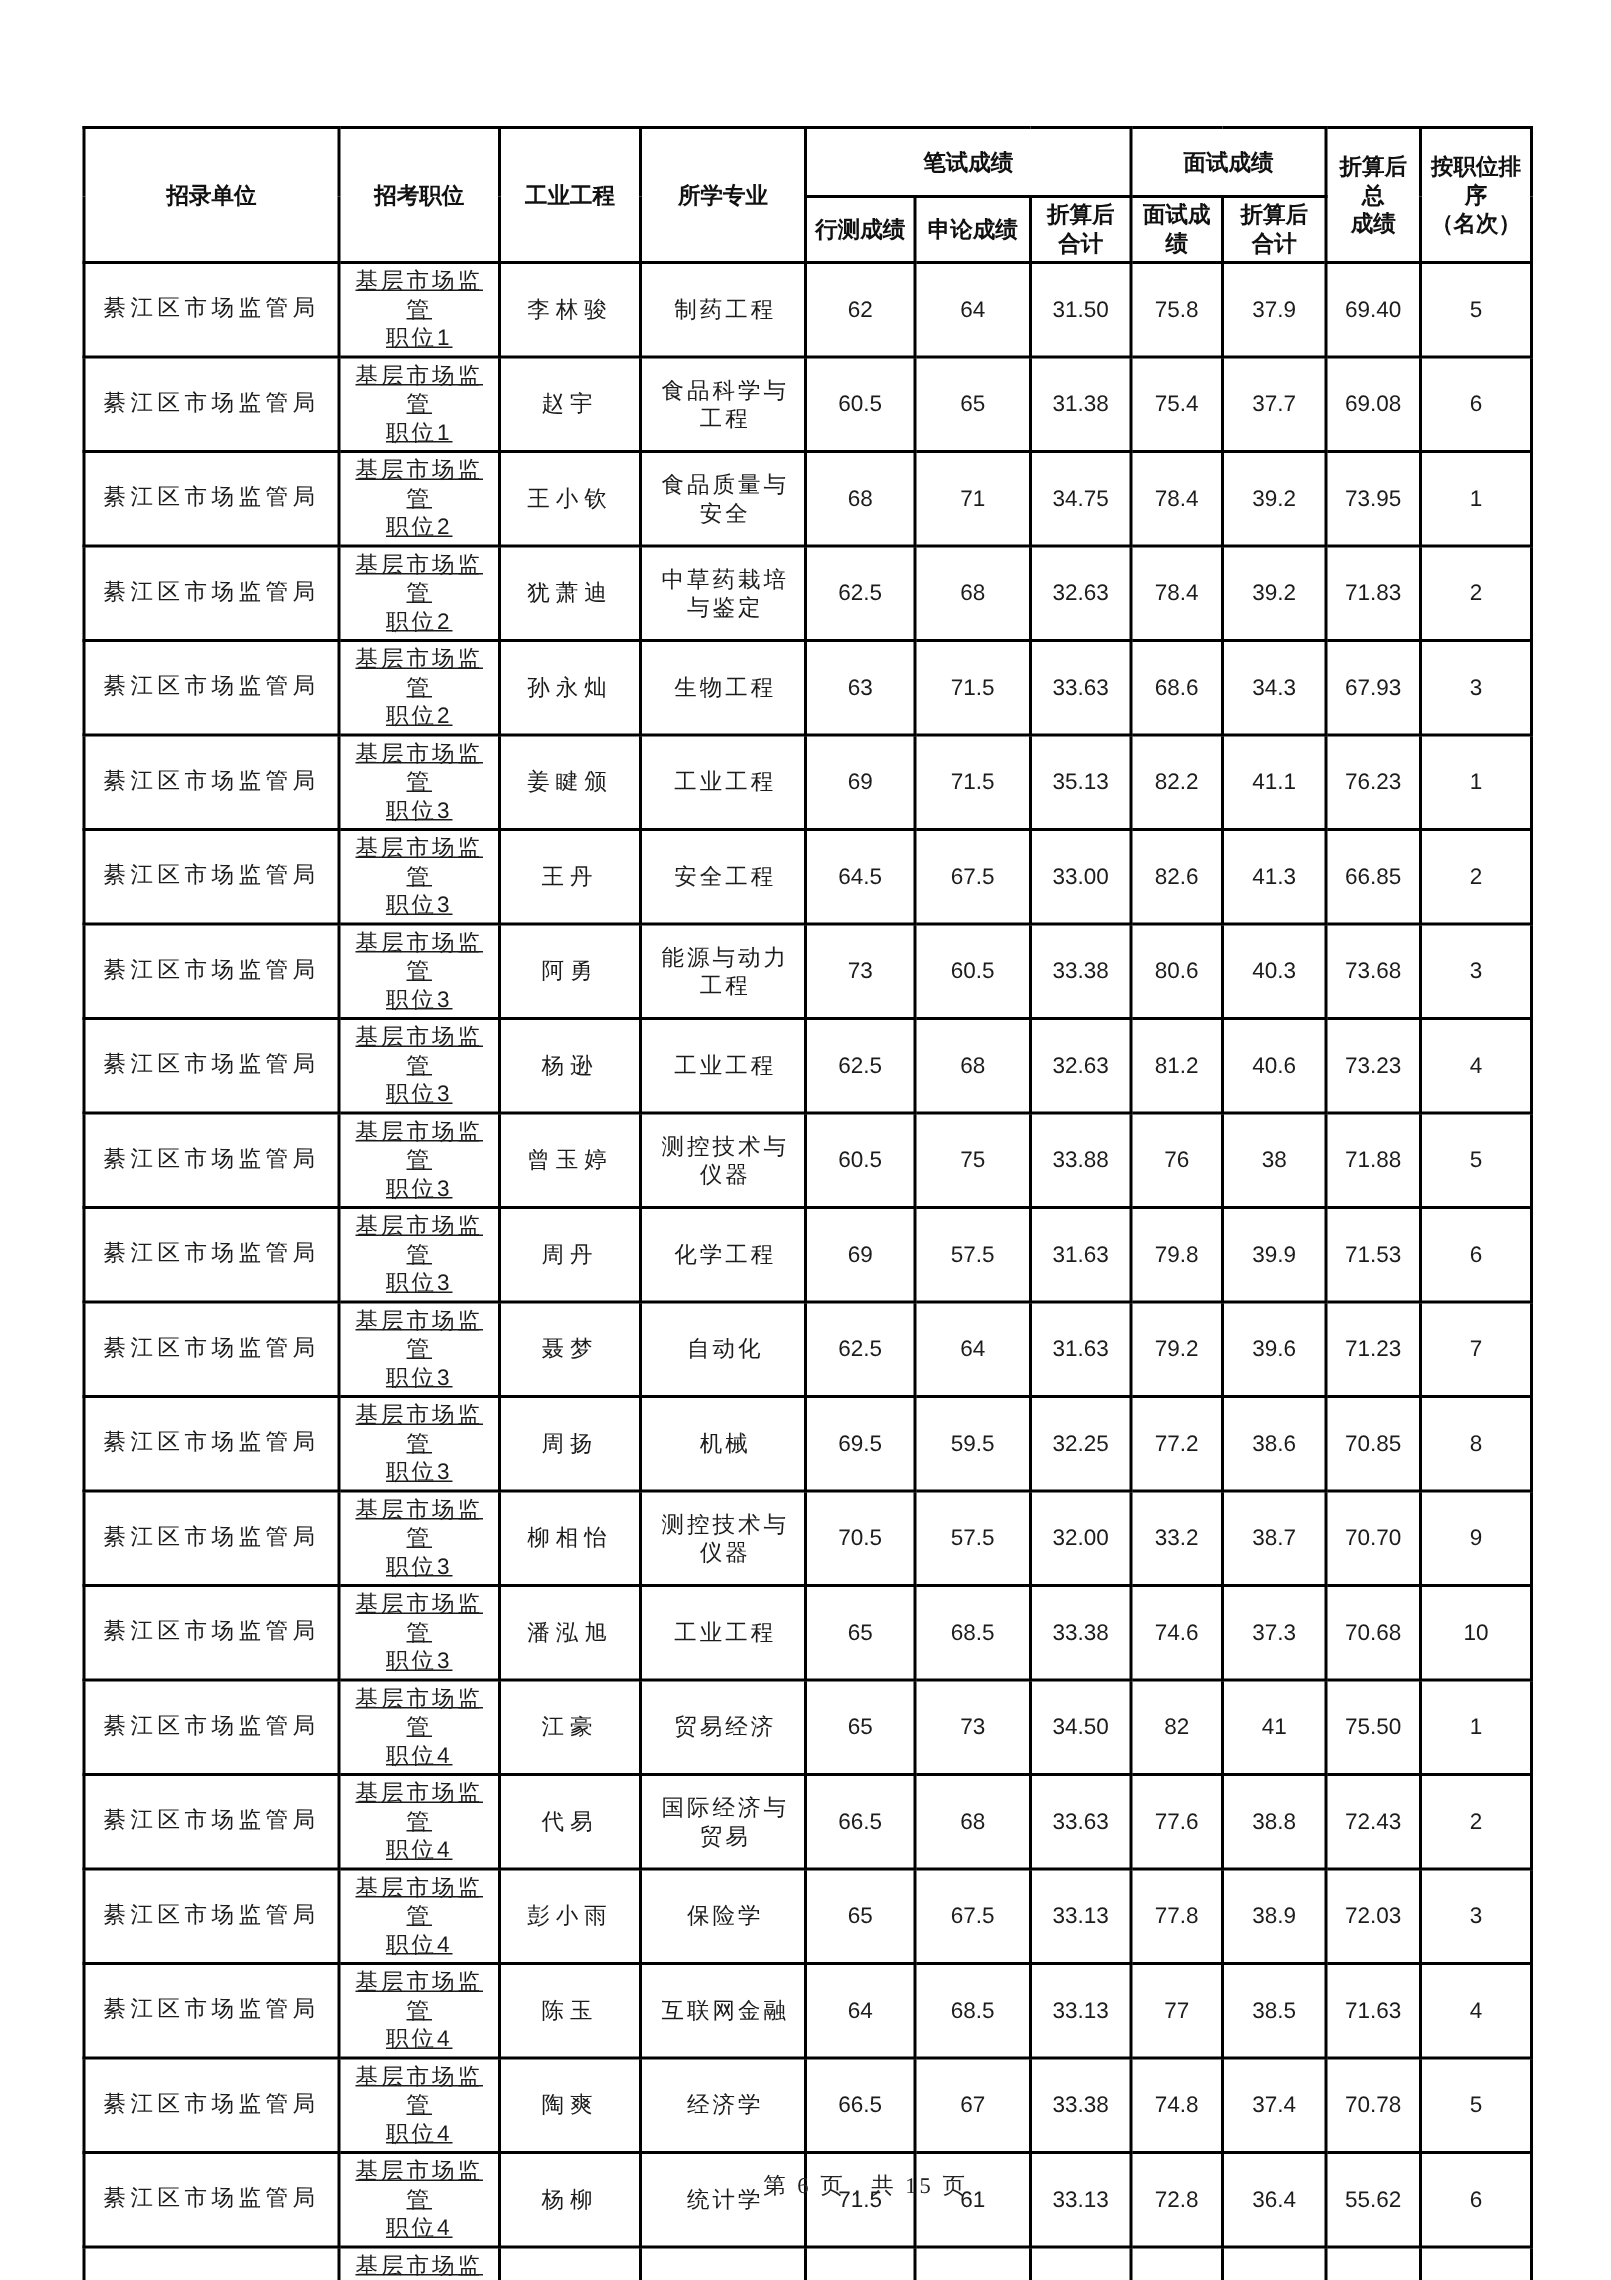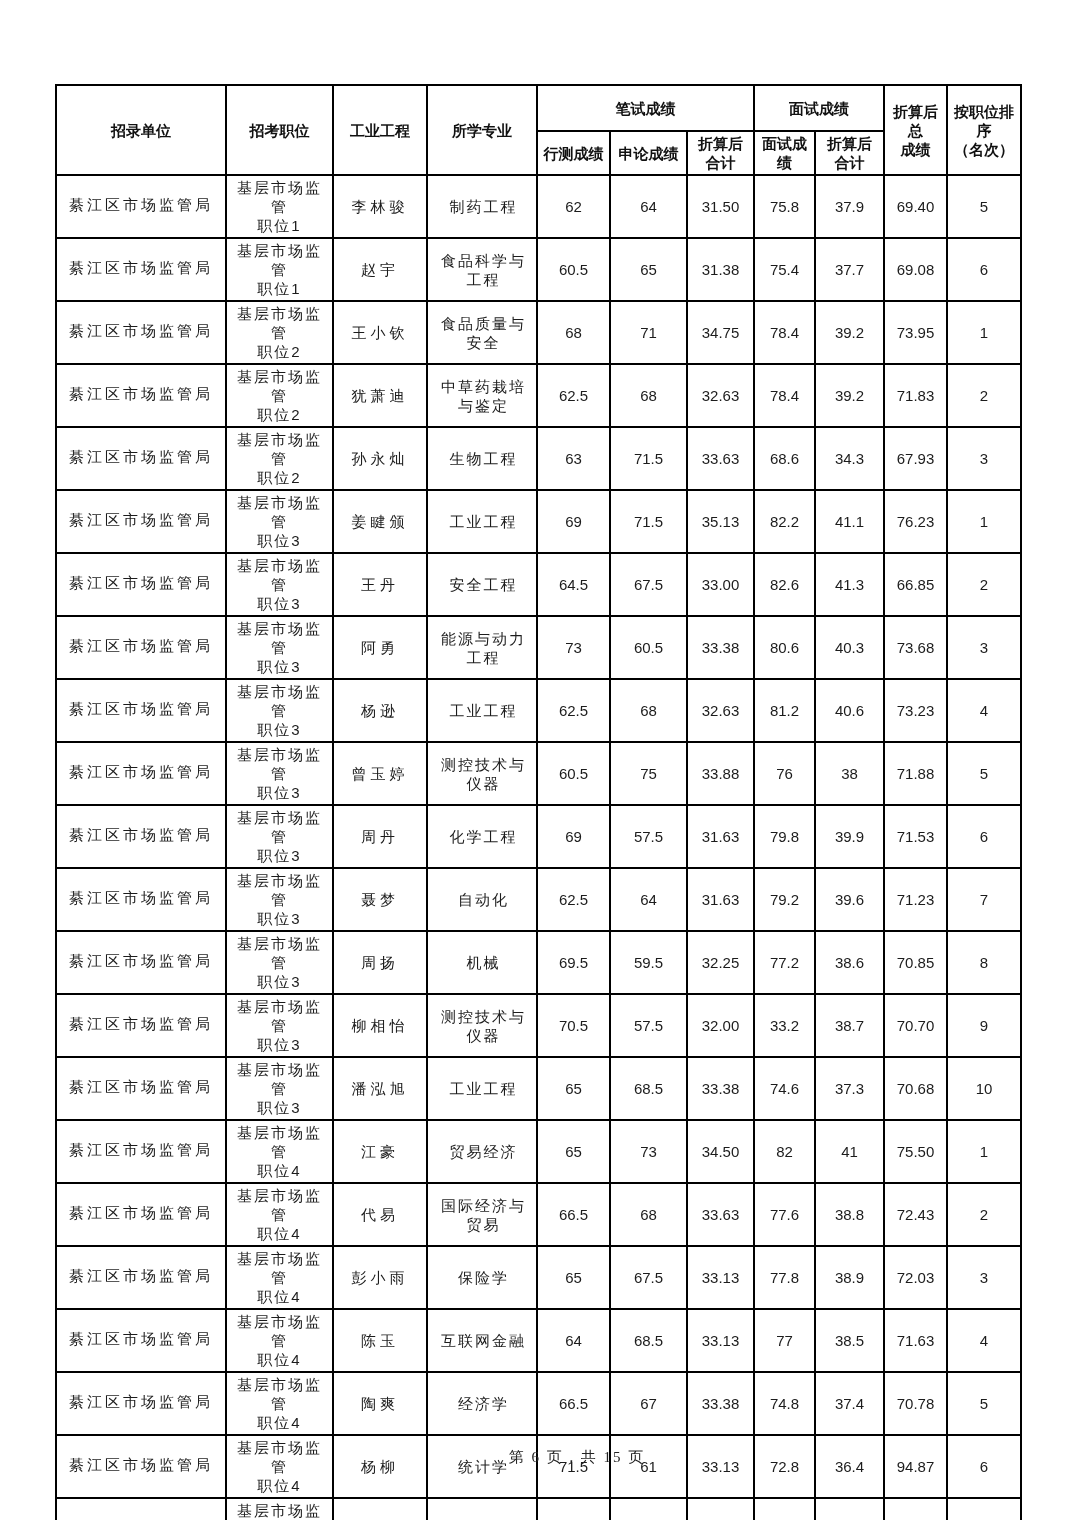--- a/index.html
+++ b/index.html
@@ -39,21 +39,21 @@
   .score-table thead th {
     font-weight: bold;
     white-space: pre-line;
     color: #111111;
     margin-left: 44px;
   }
   .score-table thead tr.h1 { height: 46px; }
   .score-table thead tr.h2 { height: 44px; }
   .score-table tbody tr { height: 44px; }
   td.c-unit   { letter-spacing: 3px; font-family: Liberation Mono, monospace; }
-  td.c-pos    { letter-spacing: 2px; white-space: pre-line; }
+  td.c-pos    { letter-spacing: 2px; white-space: pre-line; text-decoration: underline; }
   td.c-name   { letter-spacing: 4px; margin-left: 20px; }
   td.c-major  { letter-spacing: 2px; text-align: center; padding-left: 5px; }
   td.c-num    { letter-spacing: 0; }
   .page-footer {
     position: absolute;
     left: 0;
     top: 1448px;
     width: 100%;
     text-align: center;
     font-size: 15px;
@@ -390,21 +390,21 @@
           <td class="c-unit">綦江区市场监管局</td>
           <td class="c-pos">基层市场监管
 职位4</td>
           <td class="c-name">杨柳</td>
           <td class="c-major">统计学</td>
           <td class="c-num">71.5</td>
           <td class="c-num">61</td>
           <td class="c-num">33.13</td>
           <td class="c-num">72.8</td>
           <td class="c-num">36.4</td>
-          <td class="c-num">94.87</td>
+          <td class="c-num">55.62</td>
           <td class="c-num">6</td>
         </tr>
         <tr>
           <td class="c-unit">綦江区市场监管局</td>
           <td class="c-pos">基层市场监管
 职位5</td>
           <td class="c-name">张文垚</td>
           <td class="c-major">法学</td>
           <td class="c-num">67.5</td>
           <td class="c-num">62.5</td>

